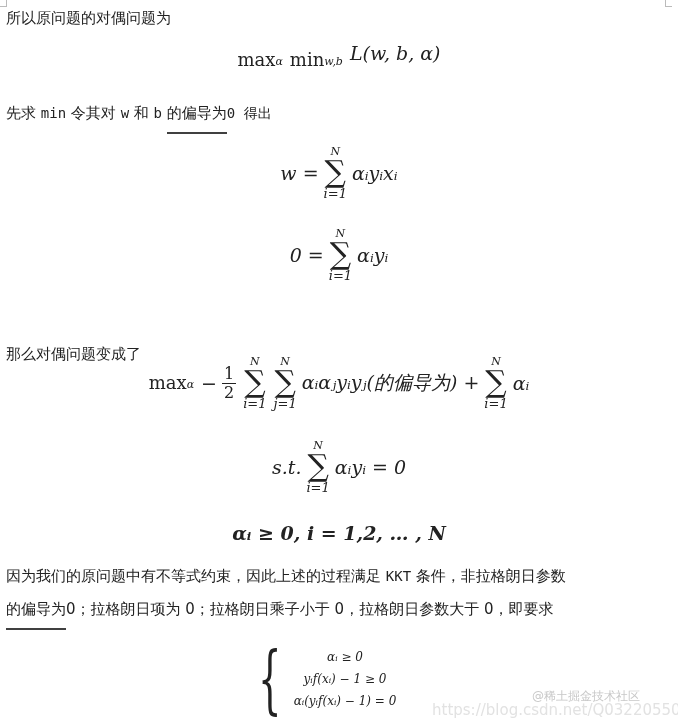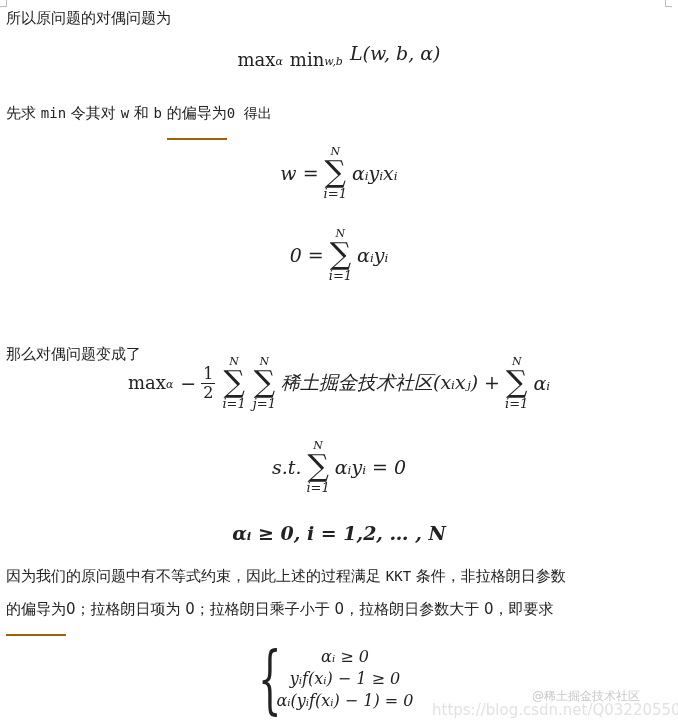--- a/index.html
+++ b/index.html
@@ -4,39 +4,39 @@
 <style>
   html, body { margin:0; padding:0; background:#ffffff; }
   body { width:678px; height:727px; position:relative; overflow:hidden;
          font-family:"DejaVu Serif","Liberation Serif", serif; color:#222; }
   .corner { position:absolute; width:6px; height:6px; border-color:#bbb; border-style:solid; }
   .corner.tl { left:0; top:0; border-width:0 1px 1px 0; }
   .corner.tr { right:6px; top:0; border-width:0 0 1px 1px; }
   .para { position:absolute; left:6px; font-size:15px; line-height:20px; white-space:nowrap;
           font-family:"DejaVu Sans","Liberation Sans", sans-serif; color:#222; }
   .mono { font-family:"DejaVu Sans Mono","Liberation Mono", monospace; font-size:14px; }
-  .ul { border-bottom:2px solid #a16207; padding-bottom:16px; }
+  .ul { border-bottom:2px solid #404040; padding-bottom:10px; }
   .eq { position:absolute; left:0; width:678px; text-align:center;
         font-family:"DejaVu Serif","Liberation Serif", serif; font-style:italic; font-size:19px; color:#222; }
   .eqrow { display:inline-flex; align-items:center; gap:3px; }
   .up { font-style:normal; }
   .op { display:inline-flex; flex-direction:column; align-items:center; line-height:1; margin:0 2px; }
   .op .top { font-size:11px; height:12px; }
   .op .sym { font-size:30px; font-style:normal; line-height:28px; }
   .op .bot { font-size:13px; margin-top:1px; }
   .lim { display:inline-flex; flex-direction:row; align-items:center; line-height:1; margin-right:4px; }
   .lim .nm { font-style:normal; font-size:18px; }
   .lim .sb { font-size:11px; margin-top:2px; }
   .frac { display:inline-flex; flex-direction:column; align-items:center; font-style:normal; font-size:16px; line-height:1; margin:0 2px; }
   .frac .num { border-bottom:1px solid #222; padding:0 2px 1px; }
   .frac .den { padding-top:1px; }
   .brace { position:absolute; left:258px; top:642px; font-size:74px; font-style:normal; line-height:74px;
            font-family:"DejaVu Serif", serif; transform:scaleX(0.5); transform-origin:left; color:#222; }
   .sys { position:absolute; left:270px; top:646px; width:150px; text-align:center;
-         font-family:"DejaVu Serif","Liberation Serif", serif; font-style:italic; font-size:16px; line-height:22px; }
+         font-family:"DejaVu Serif","Liberation Serif", serif; font-style:italic; font-size:12px; line-height:22px; }
   .wm1 { position:absolute; left:532px; top:688px; font-size:12px; color:#c8c8c8;
          font-family:"DejaVu Sans","Liberation Sans", sans-serif; }
   .wm2 { position:absolute; left:432px; top:701px; font-size:15px; color:#e2e2e2;
          font-family:"DejaVu Sans","Liberation Sans", sans-serif; }
 </style>
 </head>
 <body>
 
 <div class="corner tl"></div>
 <div class="corner tr"></div>
@@ -101,21 +101,21 @@
     <span class="op">
         <span class="top">N</span>
         <span class="sym">∑</span>
         <span class="bot">i=1</span>
       </span>
     <span class="op">
         <span class="top">N</span>
         <span class="sym">∑</span>
         <span class="bot">j=1</span>
       </span>
-    <span>稀土掘金技术社区(xᵢxⱼ) +</span>
+    <span>αᵢαⱼyᵢyⱼ(的偏导为) +</span>
     <span class="op">
         <span class="top">N</span>
         <span class="sym">∑</span>
         <span class="bot">i=1</span>
       </span>
     <span>αᵢ</span>
   </span>
 </div>
 
 <div class="eq" style="top:440px;">

